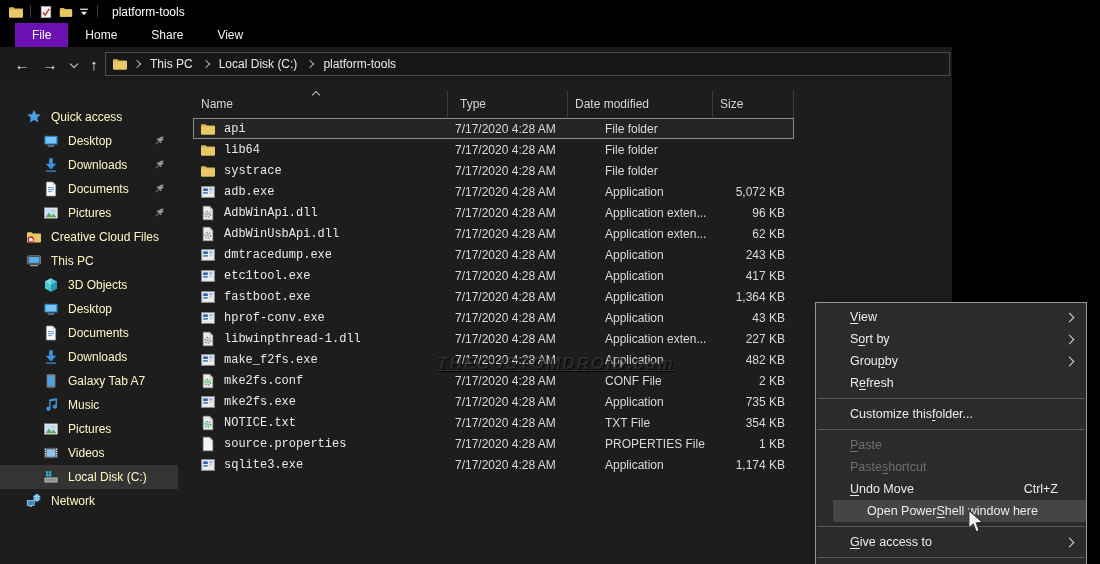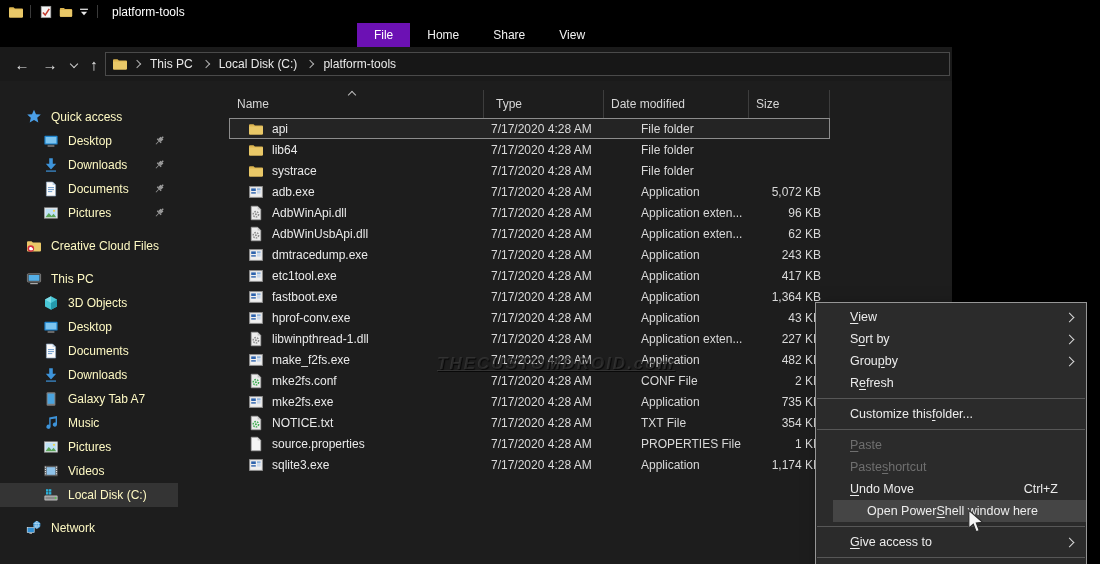--- a/index.html
+++ b/index.html
@@ -8,21 +8,21 @@
   #stage{position:relative;width:952px;height:564px;background:#000;}
 
   
   #titlebar{position:absolute;left:0;top:0;right:0;height:23px;display:flex;align-items:center;background:#000;font-size:12px;}
   .tb-ico{width:16px;height:16px;margin-left:8px;flex:none;}
   .tb-ico.small{width:14px;height:14px;}
   .tb-sep{width:1px;height:13px;background:#3a3a3a;margin:0 6px;flex:none;}
   #window-title{color:#fff;margin-left:8px;white-space:nowrap;}
 
   
-  #ribbon-tabs{position:absolute;left:0;top:23px;right:0;height:24px;background:#000;display:flex;padding-left:7px;font-size:12px;justify-content:center;}
+  #ribbon-tabs{position:absolute;left:8px;top:23px;right:0;height:24px;background:#000;display:flex;padding-left:7px;font-size:12px;}
   .rtab{display:flex;align-items:center;padding:0 17px;color:#f2f2f2;cursor:default;}
   .rtab.active{background:var(--accent,#6c11b4);color:#fff;}
 
   
   #addressbar{position:absolute;left:0;top:47px;right:0;height:34px;background:#1a1a1a;}
   .nav-btn{position:absolute;top:5px;width:24px;height:24px;display:flex;align-items:center;justify-content:center;color:#e4e4e4;font-size:15px;}
   #breadcrumb-box{position:absolute;left:105px;right:2px;top:5px;height:24px;background:#171717;border:1px solid #4a4a4a;display:flex;align-items:center;font-size:12px;box-sizing:border-box;}
   .bc-ico{width:16px;height:16px;margin:0 5px 0 6px;flex:none;}
   .bc-seg{padding:0 9px;color:#eaeaea;white-space:nowrap;}
   .chev{display:inline-block;width:6px;height:6px;border-right:1.4px solid #cfcfcf;border-bottom:1.4px solid #cfcfcf;}
@@ -31,33 +31,33 @@
   .chev.up{transform:rotate(-135deg);}
   .bc-chev{width:5px;height:5px;border-color:#b0b0b0;margin:0 1px;}
 
   
   #mainpane{position:absolute;left:0;top:81px;right:0;bottom:0;background:#1d1d1d;}
 
   
   #sidebar{position:absolute;left:0;top:24px;width:178px;}
   .side-item{height:24px;display:flex;align-items:center;font-size:12px;padding-left:26px;position:relative;color:#fef9c3;white-space:nowrap;}
   .side-item.lvl1{padding-left:43px;}
-  .side-item.gap{margin-top:9px;}
+  .side-item.gap{}
   .side-item.selected{background:var(--sidebar-selected,#343434);}
   .side-icon{width:16px;height:16px;margin-right:9px;flex:none;}
   .side-pin{position:absolute;right:12px;top:5px;width:13px;height:13px;opacity:.9;}
 
   
-  #file-area{position:absolute;left:193px;top:9px;width:601px;margin-left:36px;}
+  #file-area{position:absolute;left:193px;top:9px;width:601px;}
   #list-header{position:relative;height:28px;display:flex;font-size:12px;color:#d6d6d6;}
   .hcell{display:flex;align-items:center;box-sizing:border-box;border-right:1px solid #3d3d3d;height:100%;}
   #sort-caret{position:absolute;left:120px;top:2px;width:5px;height:5px;border-color:#bdbdbd;}
   .row{height:21px;display:flex;align-items:center;font-size:12px;box-sizing:border-box;}
   .row.focused{outline:1px solid var(--selection-border,#8c8c8c);outline-offset:-1px;background:rgba(255,255,255,.03);}
-  .c-name{width:255px;display:flex;align-items:center;padding-left:19px;box-sizing:border-box;overflow:hidden;white-space:nowrap;color:#eaeaea;}
+  .c-name{width:255px;display:flex;align-items:center;padding-left:7px;box-sizing:border-box;overflow:hidden;white-space:nowrap;color:#eaeaea;font-family:Liberation Mono, monospace;}
   .c-name .ficon{width:16px;height:16px;margin-right:8px;flex:none;}
   .c-date{width:145px;padding-left:7px;box-sizing:border-box;color:#d9d9d9;white-space:nowrap;}
   .c-type{width:120px;padding-left:12px;box-sizing:border-box;color:#d9d9d9;white-space:nowrap;}
   .c-size{width:81px;padding-right:9px;box-sizing:border-box;text-align:right;color:#d9d9d9;white-space:nowrap;}
   svg{display:block;width:100%;height:100%;}
 
   
   #watermark{position:absolute;left:437px;top:273px;font-size:17px;font-weight:bold;font-style:italic;letter-spacing:2px;color:rgba(110,110,110,.28);text-shadow:1px 1px 1px rgba(0,0,0,.7);pointer-events:none;text-decoration:underline;}
 
   

